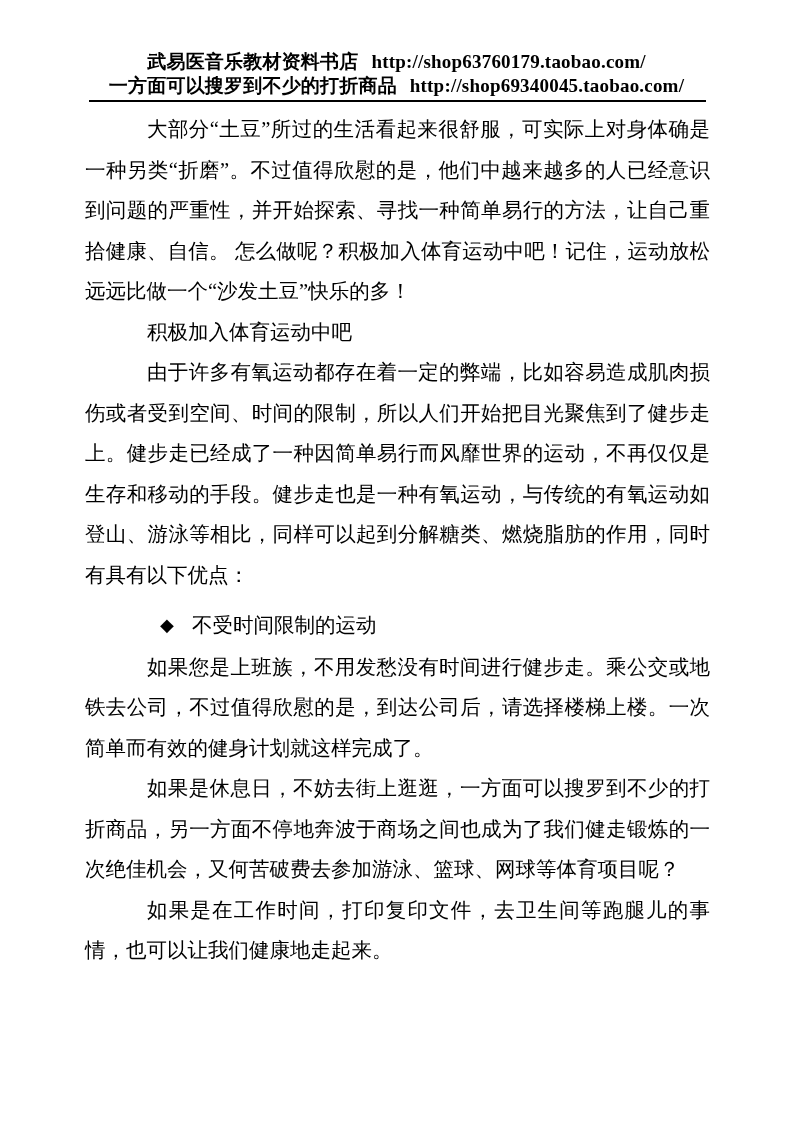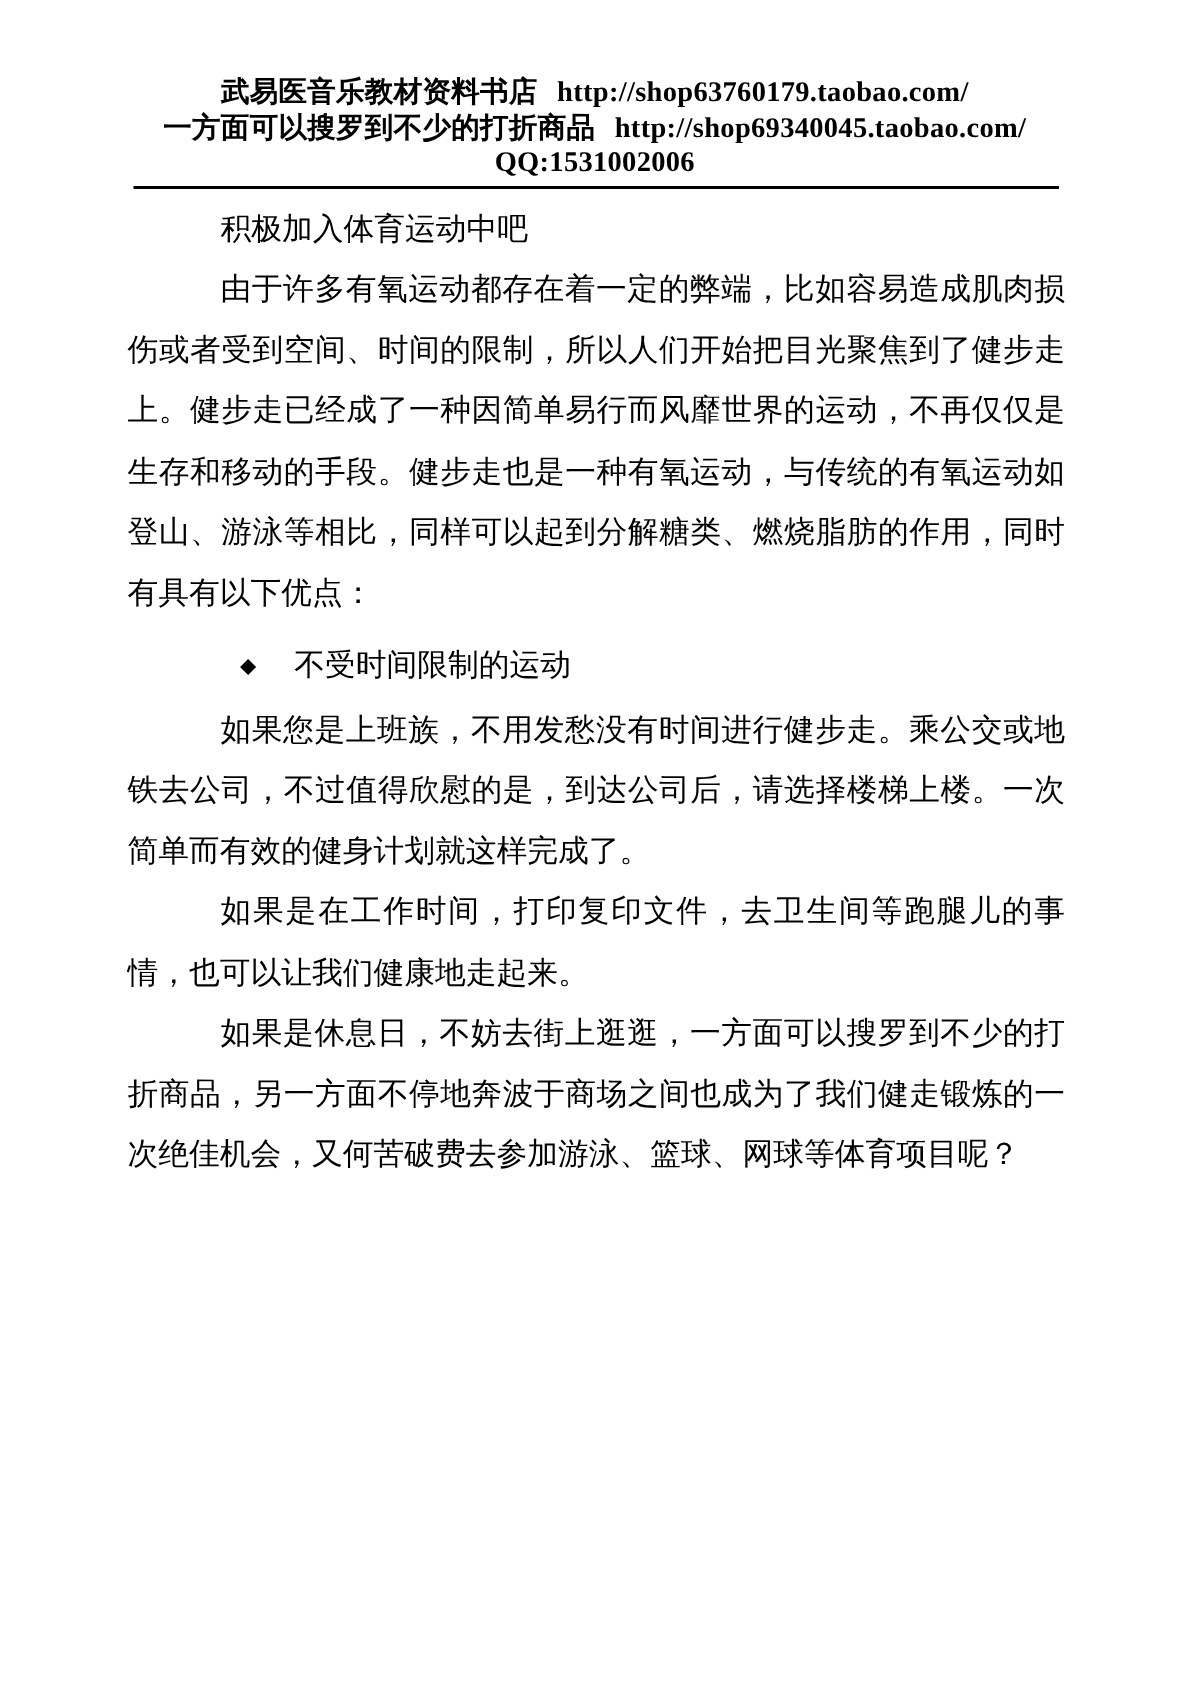--- a/index.html
+++ b/index.html
@@ -51,21 +51,20 @@
     text-align-last: left;
   }
   .doc-body p.subtitle {
     text-align: left;
   }
   .doc-body p.bullet-line {
     margin-top: 10px;
     text-indent: 0;
     padding-left: 75px;
     text-align: center;
-    font-family: Liberation Mono, monospace;
   }
   .bullet-glyph {
     display: inline-block;
     font-size: 18px;
     margin-right: 13px;
     transform: translateY(-1px);
   }
 </style>
 </head>
 <body>
@@ -74,30 +73,30 @@
 
   <div class="doc-header">
     <div class="store-line">
       <span>武易医音乐教材资料书店</span>
       <span class="url">http://shop63760179.taobao.com/</span>
     </div>
     <div class="store-line">
       <span>一方面可以搜罗到不少的打折商品</span>
       <span class="url">http://shop69340045.taobao.com/</span>
     </div>
-    <div>QQ:1531002006</div>
   </div>
 
   <hr class="header-rule">
 
   <div class="doc-body">
+    <p>大部分“土豆”所过的生活看起来很舒服，可实际上对身体确是一种另类“折磨”。不过值得欣慰的是，他们中越来越多的人已经意识到问题的严重性，并开始探索、寻找一种简单易行的方法，让自己重拾健康、自信。 怎么做呢？积极加入体育运动中吧！记住，运动放松远远比做一个“沙发土豆”快乐的多！</p>
     <p class="subtitle">积极加入体育运动中吧</p>
     <p>由于许多有氧运动都存在着一定的弊端，比如容易造成肌肉损伤或者受到空间、时间的限制，所以人们开始把目光聚焦到了健步走上。健步走已经成了一种因简单易行而风靡世界的运动，不再仅仅是生存和移动的手段。健步走也是一种有氧运动，与传统的有氧运动如登山、游泳等相比，同样可以起到分解糖类、燃烧脂肪的作用，同时有具有以下优点：</p>
     <p class="bullet-line">
       <span class="bullet-glyph">◆</span>
       <span>不受时间限制的运动</span>
     </p>
     <p>如果您是上班族，不用发愁没有时间进行健步走。乘公交或地铁去公司，不过值得欣慰的是，到达公司后，请选择楼梯上楼。一次简单而有效的健身计划就这样完成了。</p>
+    <p>如果是休息日，不妨去街上逛逛，一方面可以搜罗到不少的打折商品，另一方面不停地奔波于商场之间也成为了我们健走锻炼的一次绝佳机会，又何苦破费去参加游泳、篮球、网球等体育项目呢？</p>
     <p>如果是在工作时间，打印复印文件，去卫生间等跑腿儿的事情，也可以让我们健康地走起来。</p>
-    <p>如果是休息日，不妨去街上逛逛，一方面可以搜罗到不少的打折商品，另一方面不停地奔波于商场之间也成为了我们健走锻炼的一次绝佳机会，又何苦破费去参加游泳、篮球、网球等体育项目呢？</p>
   </div>
 
 </div>
 
 </body></html>

